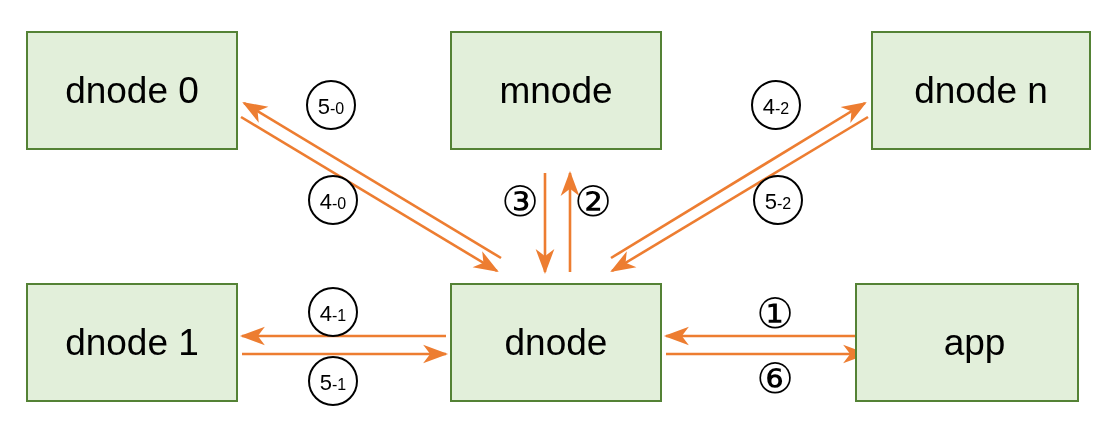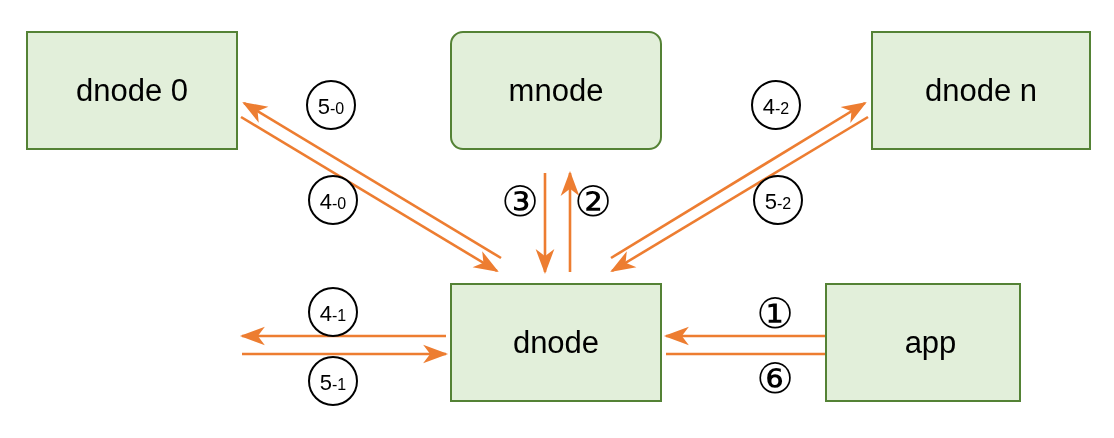--- a/index.html
+++ b/index.html
@@ -28,21 +28,21 @@
     position: absolute;
     box-sizing: border-box;
     background: #e2efda;
     border: 2px solid #548235;
     display: flex;
     align-items: center;
     justify-content: center;
   }
   .node-label {
     font-family: "Liberation Sans", sans-serif;
-    font-size: 31px;
+    font-size: 37px;
     color: #000000;
     line-height: 1;
     white-space: nowrap;
   }
   .edge-badge {
     position: absolute;
     box-sizing: border-box;
     width: 50px;
     height: 50px;
     border: 2.5px solid #000000;
@@ -110,34 +110,37 @@
       <line x1="866" y1="336" x2="666" y2="336"></line>
 
       <line x1="666" y1="354" x2="866" y2="354"></line>
     </g>
   </svg>
 
   <div class="node-box" style="left:26px; top:31px; width:212px; height:119px;">
     <span class="node-label">dnode 0</span>
   </div>
 
-  <div class="node-box" style="left:450px; top:31px; width:212px; height:119px;border-radius:13px;">
+  <div class="node-box" style="left:450px; top:31px; width:212px; height:119px;">
     <span class="node-label">mnode</span>
   </div>
 
   <div class="node-box" style="left:871px; top:31px; width:220px; height:119px;">
     <span class="node-label">dnode n</span>
   </div>
 
+  <div class="node-box" style="left:26px; top:283px; width:212px; height:119px;">
+    <span class="node-label">dnode 1</span>
+  </div>
 
   <div class="node-box" style="left:450px; top:283px; width:212px; height:119px;">
     <span class="node-label">dnode</span>
   </div>
 
-  <div class="node-box" style="left:825px; top:283px; width:196px; height:119px;padding-left:15px;">
+  <div class="node-box" style="left:855px; top:283px; width:224px; height:119px;padding-left:15px;">
     <span class="node-label">app</span>
   </div>
 
   <div class="edge-badge" style="left:306px; top:80px;">
     <span class="bn-main">5</span>
       <span class="bn-sub">-0</span>
   </div>
 
   <div class="edge-badge" style="left:308px; top:175px;">
     <span class="bn-main">4</span>

